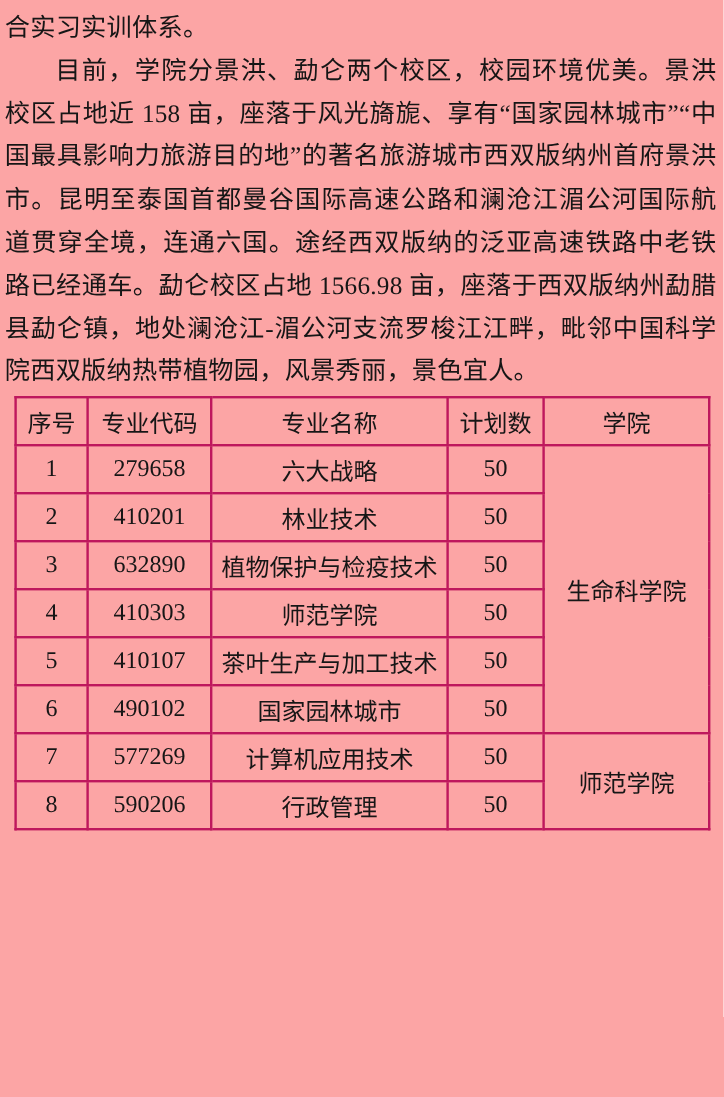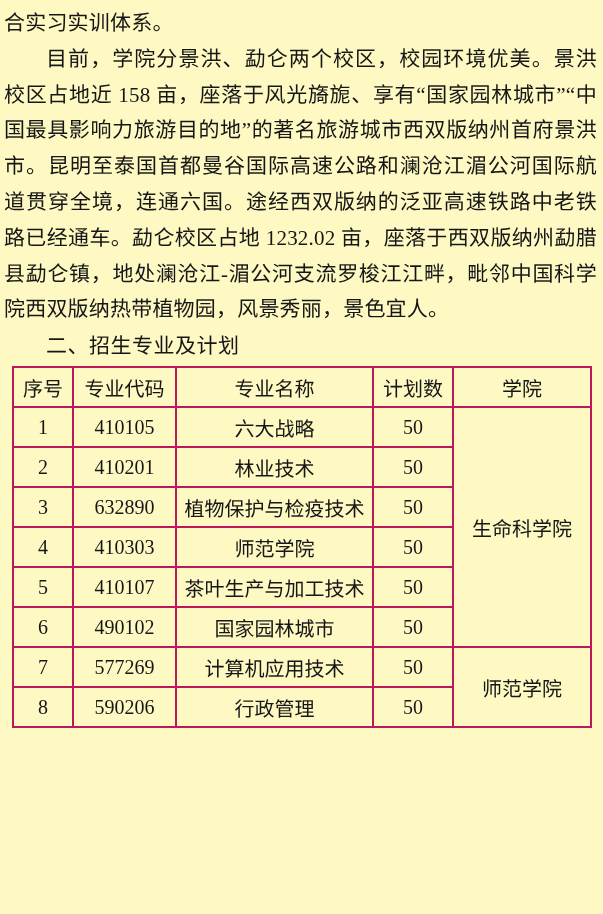--- a/index.html
+++ b/index.html
@@ -6,21 +6,21 @@
     margin: 0;
     padding: 0;
     background: #ffffff;
   }
   .page {
     position: relative;
     width: 603px;
     height: 914px;
     box-sizing: border-box;
     padding: 6px 6px 0 4px;
-    background: #fef9c3;
+    background: #fca5a5;
     overflow: hidden;
     font-family: "Liberation Serif", "DejaVu Serif", serif;
     color: #161616;
   }
   .para {
     margin: 0;
     font-size: 21px;
     line-height: 35.8px;
     text-align: justify;
     text-justify: inter-ideograph;
@@ -64,24 +64,23 @@
   .col-plan  { width: 80px; }
   .col-coll  { width: 138px; }
 </style>
 </head>
 <body>
 
 <div class="page">
 
   <p class="para">合实习实训体系。</p>
 
-  <p class="para indent">目前，学院分景洪、勐仑两个校区，校园环境优美。景洪校区占地近 158 亩，座落于风光旖旎、享有“国家园林城市”“中国最具影响力旅游目的地”的著名旅游城市西双版纳州首府景洪市。昆明至泰国首都曼谷国际高速公路和澜沧江湄公河国际航道贯穿全境，连通六国。途经西双版纳的泛亚高速铁路中老铁路已经通车。勐仑校区占地 1232.02 亩，座落于西双版纳州勐腊县勐仑镇，地处澜沧江-湄公河支流罗梭江江畔，毗邻中国科学院西双版纳热带植物园，风景秀丽，景色宜人。</p>
+  <p class="para indent">目前，学院分景洪、勐仑两个校区，校园环境优美。景洪校区占地近 158 亩，座落于风光旖旎、享有“国家园林城市”“中国最具影响力旅游目的地”的著名旅游城市西双版纳州首府景洪市。昆明至泰国首都曼谷国际高速公路和澜沧江湄公河国际航道贯穿全境，连通六国。途经西双版纳的泛亚高速铁路中老铁路已经通车。勐仑校区占地 1566.98 亩，座落于西双版纳州勐腊县勐仑镇，地处澜沧江-湄公河支流罗梭江江畔，毗邻中国科学院西双版纳热带植物园，风景秀丽，景色宜人。</p>
 
 
-  <h2 class="section-heading">二、招生专业及计划</h2>
 
   <table class="enroll-table">
     <colgroup>
       <col class="col-no">
         <col class="col-code">
         <col class="col-major">
         <col class="col-plan">
         <col class="col-coll">
     </colgroup>
     <thead>
@@ -89,21 +88,21 @@
         <th>序号</th>
         <th>专业代码</th>
         <th>专业名称</th>
         <th>计划数</th>
         <th>学院</th>
       </tr>
     </thead>
     <tbody>
       <tr>
         <td>1</td>
-        <td>410105</td>
+        <td>279658</td>
         <td>六大战略</td>
         <td>50</td>
         <td rowspan="6">生命科学院</td>
       </tr>
       <tr>
         <td>2</td>
         <td>410201</td>
         <td>林业技术</td>
         <td>50</td>
       </tr>

